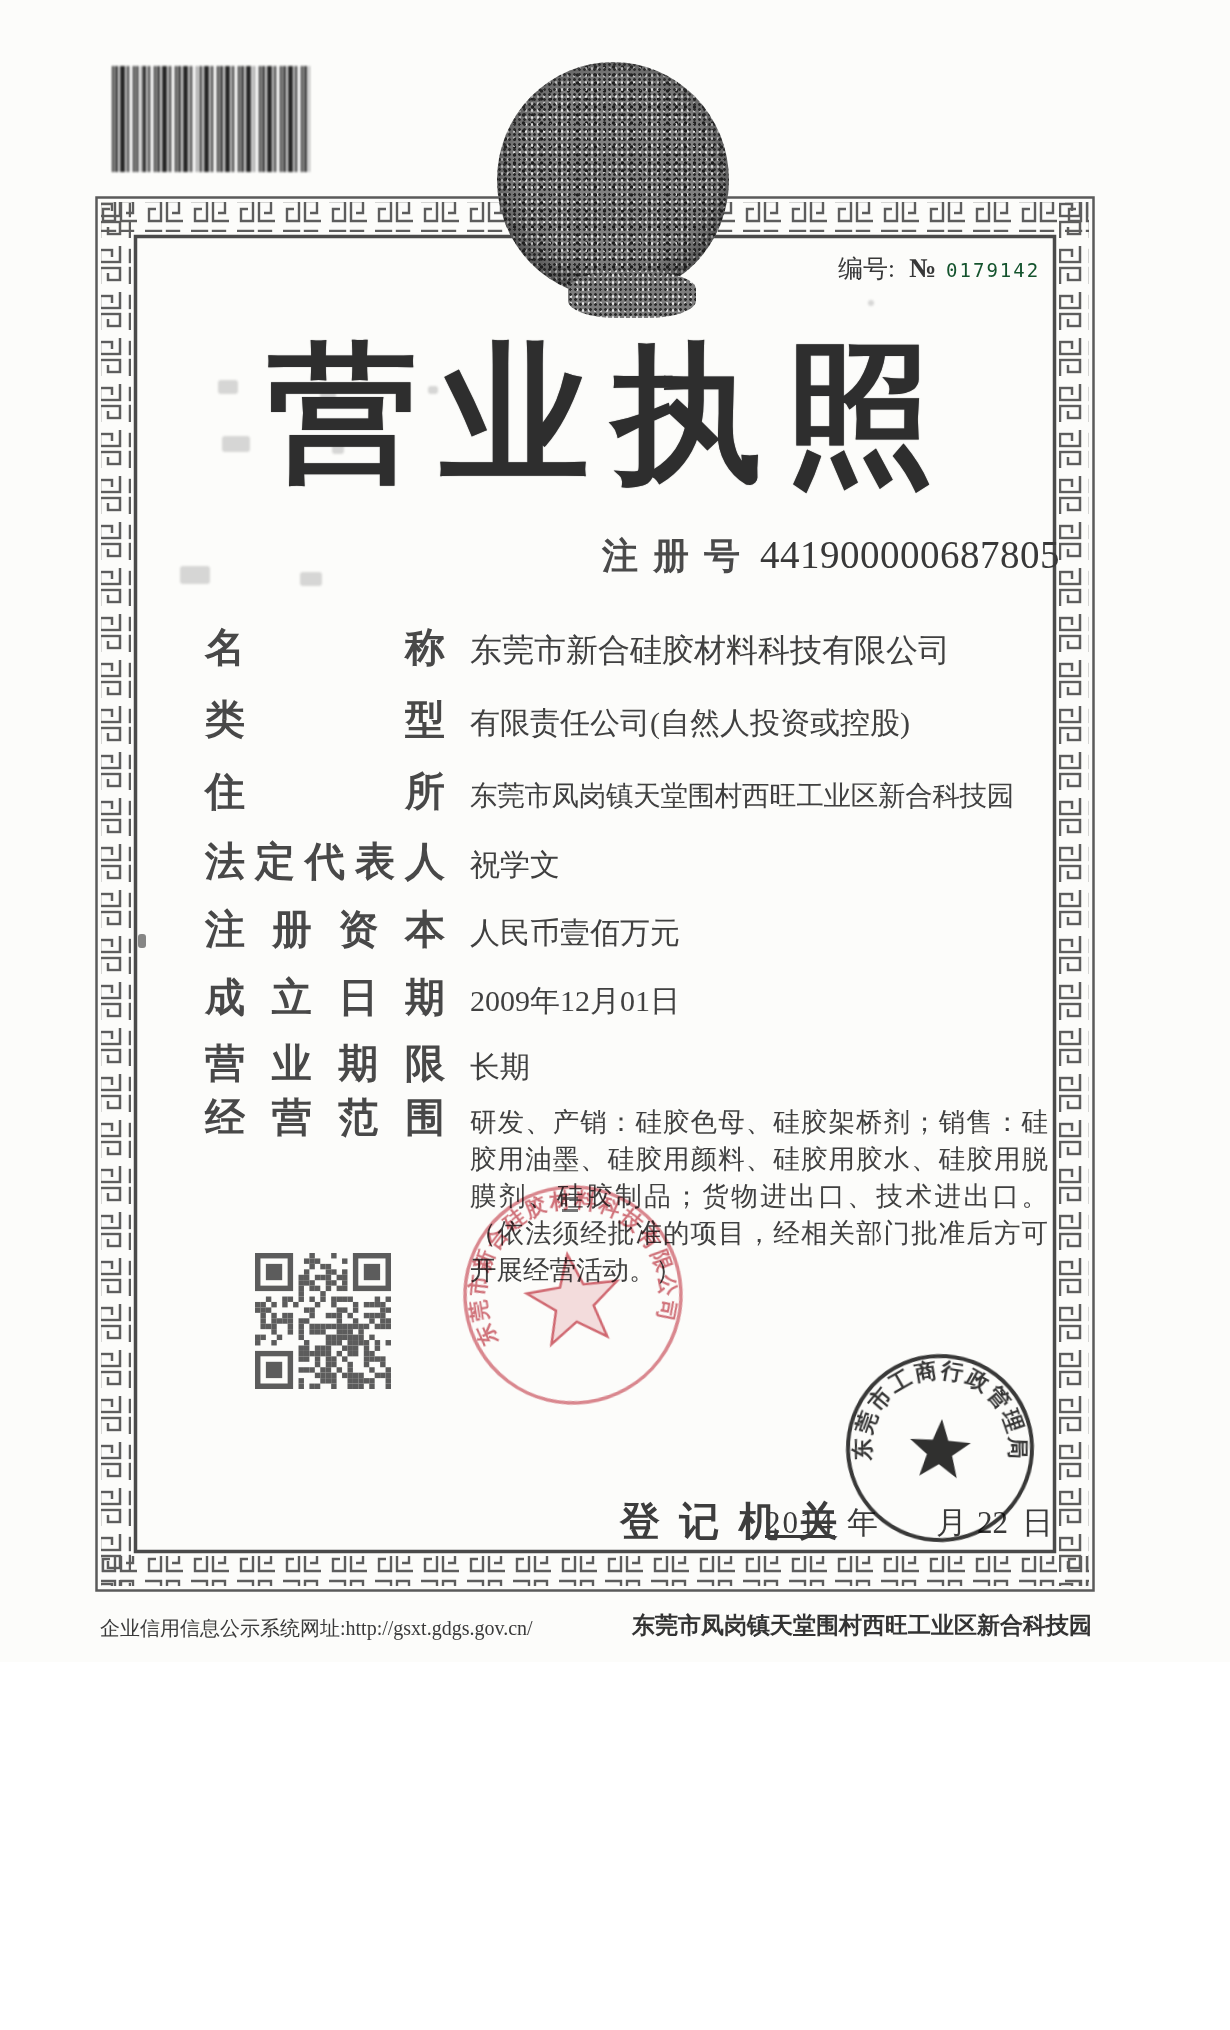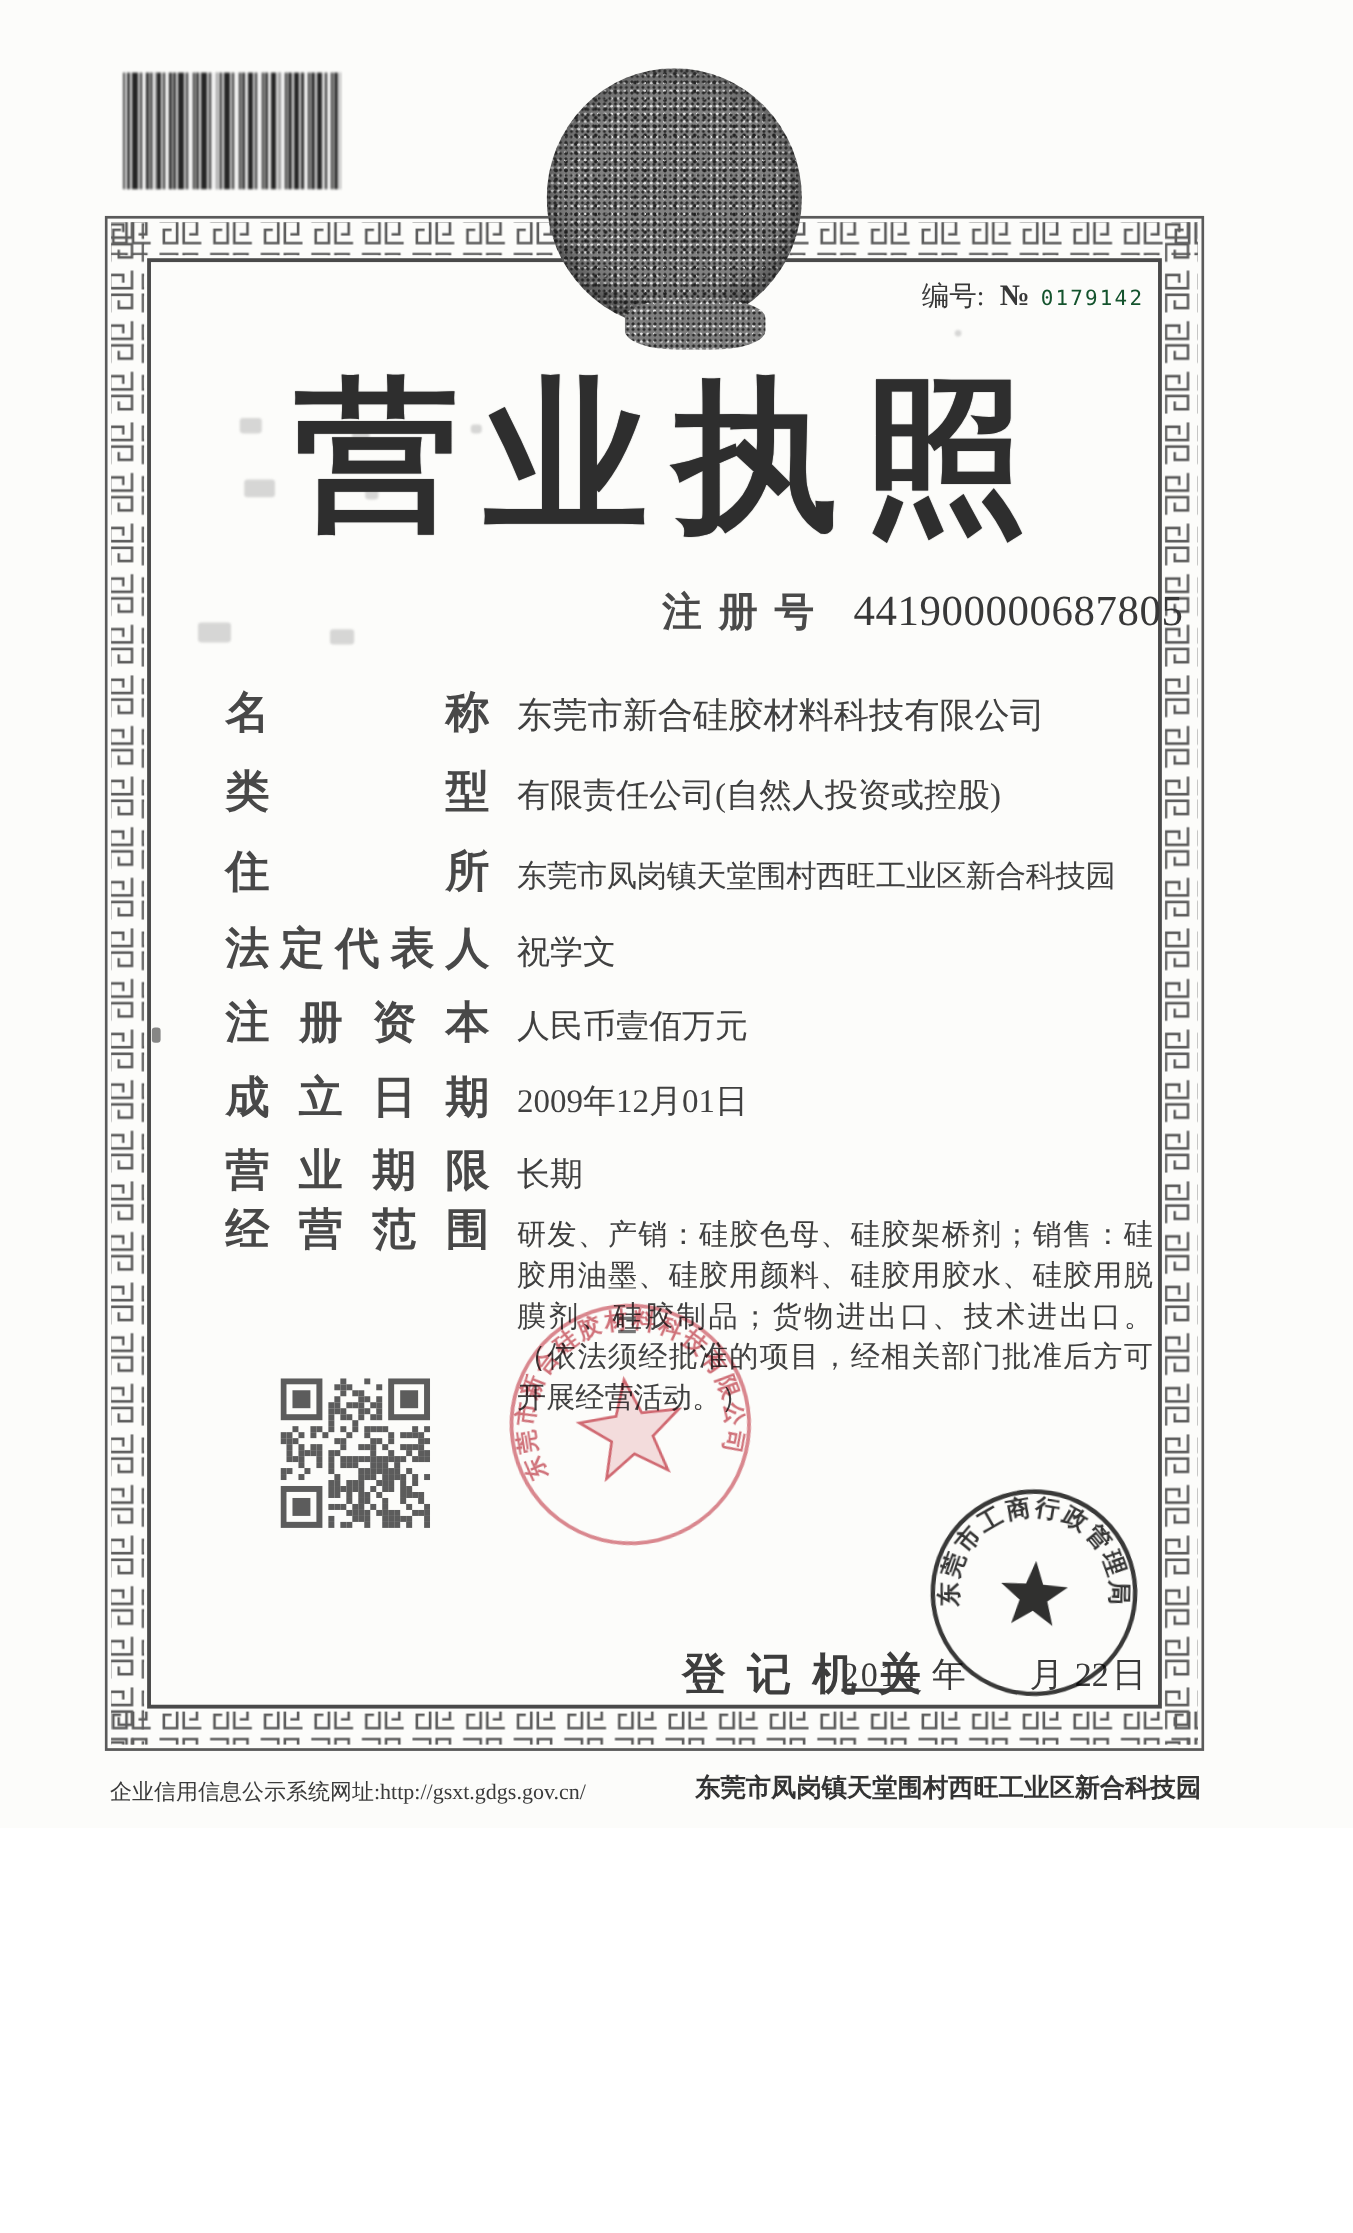--- a/index.html
+++ b/index.html
@@ -51,21 +51,21 @@
   #license-title{
     position:absolute;left:268px;top:336px;width:666px;z-index:6;
     font-family:"Liberation Sans", sans-serif;
     font-size:149px;line-height:156px;font-weight:900;color:#2e2e2e;
     text-shadow:0 0 1px rgba(46,46,46,.7);
   }
   .jlabel{display:flex;justify-content:space-between;}
   
   #regno{position:absolute;left:602px;top:532px;display:flex;align-items:baseline;z-index:6;}
   #regno .rlabel{width:138px;font-size:36px;font-weight:600;color:#4a4a4a;}
-  #regno .rnum{margin-left:36px;font-size:39px;color:#383838;letter-spacing:.5px;}
+  #regno .rnum{margin-left:20px;font-size:39px;color:#383838;letter-spacing:.5px;}
   
   .row{position:absolute;left:205px;display:flex;align-items:baseline;z-index:6;}
   .flabel{width:240px;flex:0 0 240px;font-size:40px;font-weight:600;color:#484848;}
   .fvalue{margin-left:25px;font-size:30px;color:#404040;white-space:nowrap;}
   .fvalue.big{font-size:32px;}
   .fvalue.addr{font-size:27.5px;letter-spacing:-.3px;}
   .fvalue.scope{white-space:normal;width:578px;font-size:26.5px;line-height:37px;text-align:justify;font-family:Liberation Serif, serif;}
   
   #qr{position:absolute;left:255px;top:1253px;width:136px;height:136px;z-index:6;opacity:.82;}
   
@@ -74,21 +74,21 @@
   #authority-seal{position:absolute;left:843px;top:1351px;width:194px;height:194px;z-index:10;
     transform:rotate(4deg);mix-blend-mode:multiply;filter:blur(.3px);}
   
   #registrar{position:absolute;left:620px;top:1494px;width:218px;z-index:6;
     font-size:40px;font-weight:600;color:#3d3d3d;}
   #issue-date{position:absolute;left:765px;top:1502px;z-index:5;display:flex;align-items:baseline;
     font-size:31px;color:#3a3a3a;white-space:nowrap;}
   #issue-date .yr{letter-spacing:2px;margin-right:12px;text-decoration:underline;}
   #issue-date .u1{margin-right:58px;}
   #issue-date .u2{margin-right:10px;}
-  #issue-date .dy{margin-right:3px;}
+  #issue-date .dy{margin-right:14px;}
   
   #footer-left{position:absolute;left:100px;top:1615px;font-size:20px;color:#3a3a3a;z-index:6;}
   #footer-right{position:absolute;right:138px;top:1610px;font-size:23px;font-weight:600;color:#333;z-index:6;}
   
   .art{position:absolute;background:#9a9a9a;opacity:.38;filter:blur(1.2px);border-radius:3px;z-index:3;}
   .art.dark{background:#555;opacity:.7;filter:blur(.4px);}
   #art-bars{position:absolute;left:562px;top:1197px;width:16px;height:9px;z-index:6;
     border-top:3px solid #4a4a4a;border-bottom:3px solid #4a4a4a;opacity:.75;}
 </style>
 </head>

